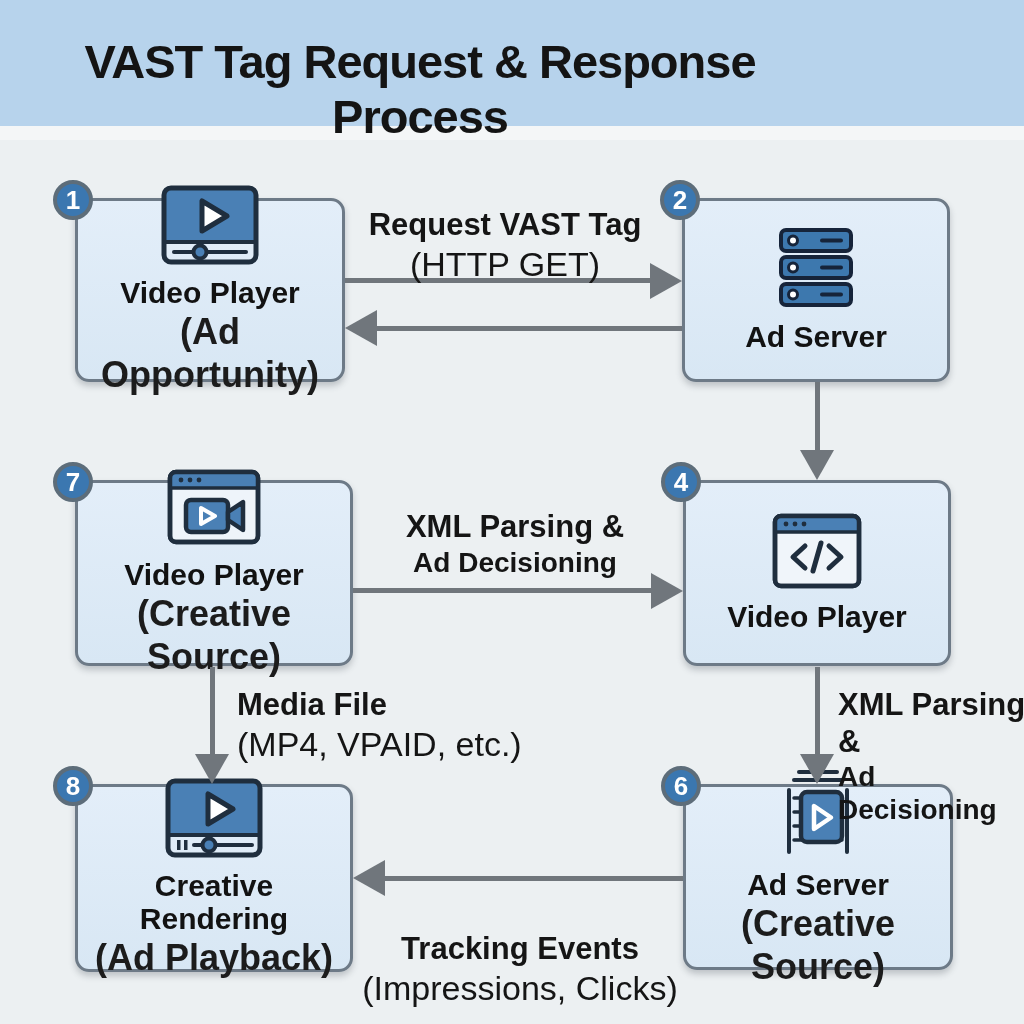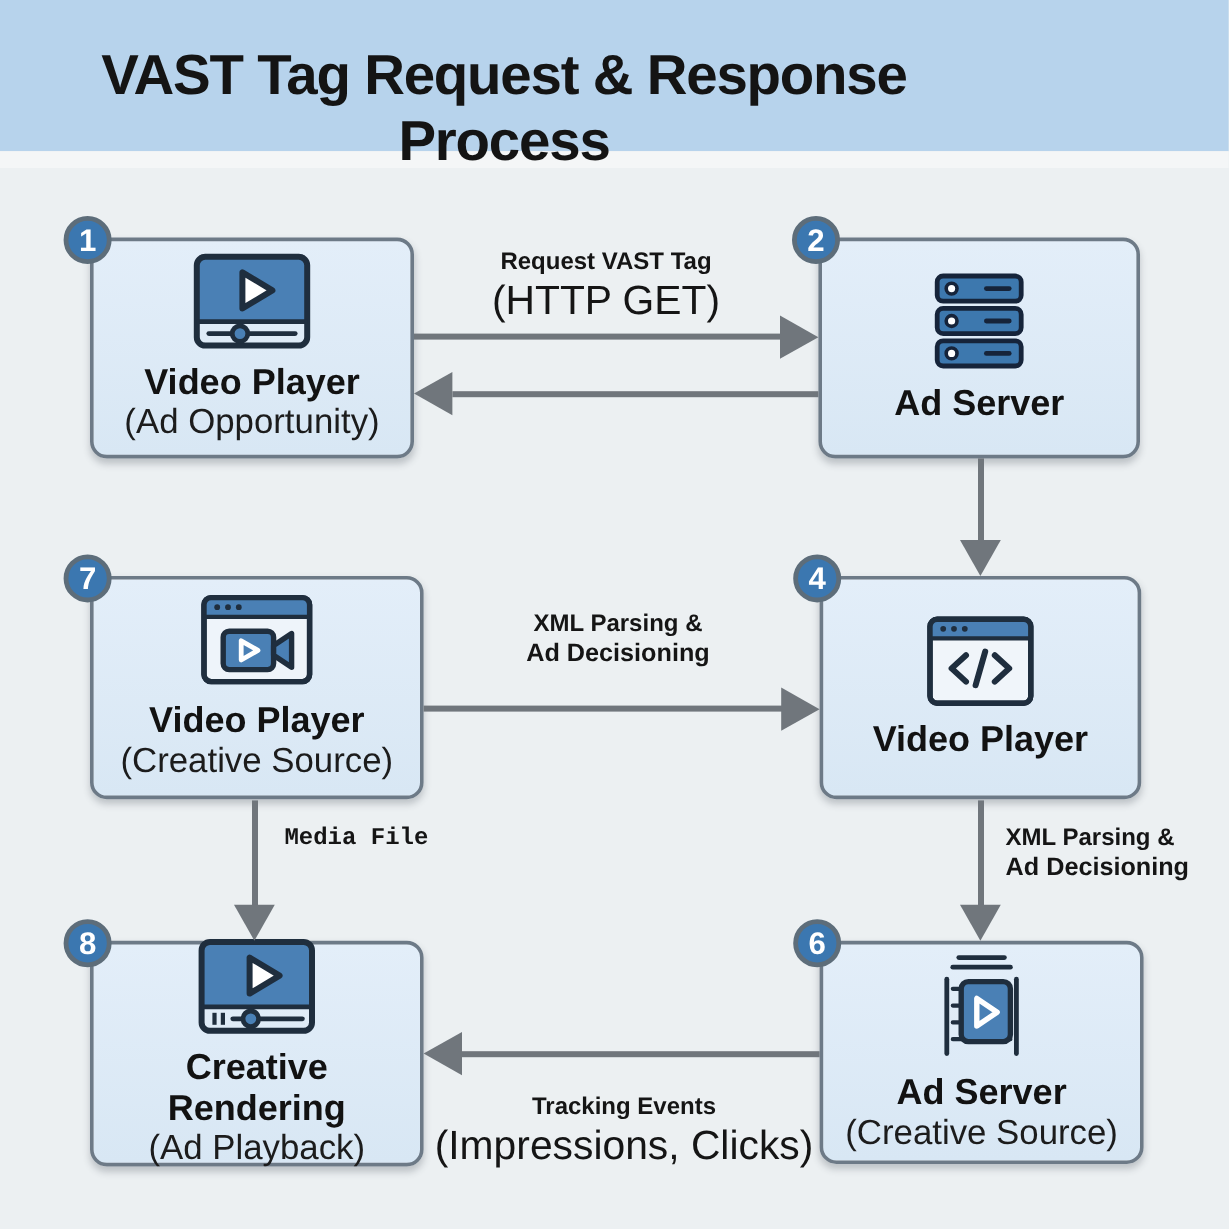--- a/index.html
+++ b/index.html
@@ -17,41 +17,41 @@
   .node { position:absolute; background:linear-gradient(180deg,#e3eef9 0%,#d8e7f4 100%);
           border:3px solid #6d7a87; border-radius:14px;
           box-shadow:0 4px 6px rgba(50,60,70,.25);
           display:flex; flex-direction:column; align-items:center; justify-content:center;
           text-align:center; }
   .badge { position:absolute; left:-25px; top:-21px; width:40px; height:40px; border-radius:50%;
            background:#3b77b0; border:4px solid #5d6d7a; color:#ffffff;
            font-size:26px; font-weight:700; display:flex; align-items:center; justify-content:center; }
   .node-icon { margin-bottom:10px; line-height:0; }
   .node-title { font-size:30px; font-weight:700; color:#121212; line-height:1.12; }
-  .node-subtitle { font-size:29px; font-weight:400; color:#1c1c1c; line-height:1.2; }
+  .node-subtitle { font-size:36px; font-weight:700; color:#1c1c1c; line-height:1.2; }
 
   
   .shaft-h { position:absolute; height:5px; background:#70767c; }
   .shaft-v { position:absolute; width:5px; background:#70767c; }
   .head-right { position:absolute; width:0; height:0;
                 border-top:18px solid transparent; border-bottom:18px solid transparent;
                 border-left:32px solid #70767c; }
   .head-left  { position:absolute; width:0; height:0;
                 border-top:18px solid transparent; border-bottom:18px solid transparent;
                 border-right:32px solid #70767c; }
   .head-down  { position:absolute; width:0; height:0;
                 border-left:17px solid transparent; border-right:17px solid transparent;
                 border-top:30px solid #70767c; }
 
   
   .elabel { position:absolute; color:#151515; }
   .elabel.center { text-align:center; }
-  .elabel .l1 { font-size:20px; font-weight:700; line-height:1.18; }
+  .elabel .l1 { font-size:31px; font-weight:700; line-height:1.18; }
   .elabel .l2 { font-size:34px; font-weight:400; line-height:1.18; }
-  .elabel .l2.bold { font-weight:700; font-size:21px; }
+  .elabel .l2.bold { font-weight:700; font-size:28px; }
 </style>
 </head>
 <body>
 
 <div id="stage">
 
   <div class="header"></div>
   <div class="header-strip"></div>
   <div class="page-title">VAST Tag Request &amp; Response Process</div>
 
@@ -209,35 +209,36 @@
   </div>
   <div class="elabel center" style="left:360px; top:509px; width:310px;">
     <div class="l1">XML Parsing &amp;</div>
     <div class="l2 bold">Ad Decisioning</div>
   </div>
 
   <div>
     <div class="shaft-v" style="left:210px; top:667px; height:88px;"></div>
     <div class="head-down" style="left:195px; top:754px;"></div>
   </div>
-  <div class="elabel" style="left:237px; top:687px; width:300px; text-align:left;font-family:Liberation Mono, monospace;">
+  <div class="elabel" style="left:237px; top:687px; width:300px; text-align:left;">
     <div class="l1">Media File</div>
+    <div class="l2">(MP4, VPAID, etc.)</div>
   </div>
 
   <div>
     <div class="shaft-v" style="left:815px; top:667px; height:88px;"></div>
     <div class="head-down" style="left:800px; top:754px;"></div>
   </div>
   <div class="elabel" style="left:838px; top:687px; width:190px; text-align:left;">
     <div class="l1">XML Parsing &amp;</div>
     <div class="l2 bold">Ad Decisioning</div>
   </div>
 
   <div>
     <div class="shaft-h" style="left:385px; top:876px; width:298px;"></div>
     <div class="head-left" style="left:353px; top:860px;"></div>
   </div>
-  <div class="elabel center" style="left:355px; top:911px; width:330px;">
+  <div class="elabel center" style="left:355px; top:931px; width:330px;">
     <div class="l1">Tracking Events</div>
     <div class="l2">(Impressions, Clicks)</div>
   </div>
 
 </div>
 
 </body></html>

